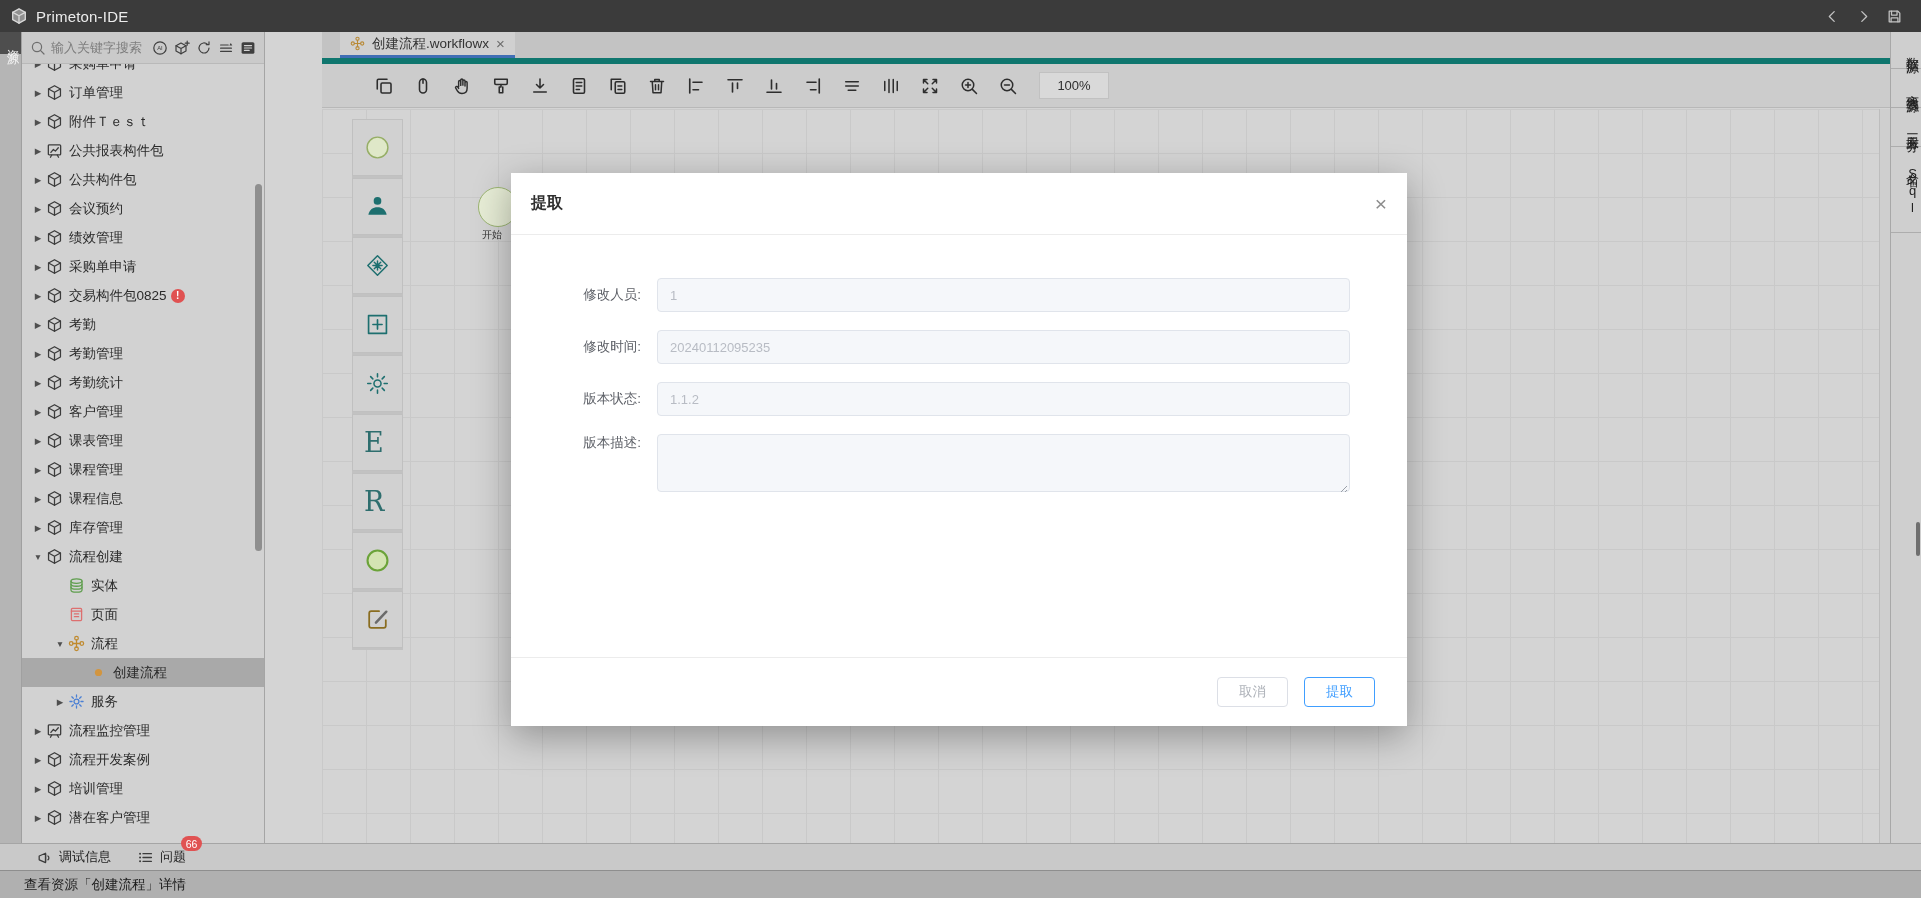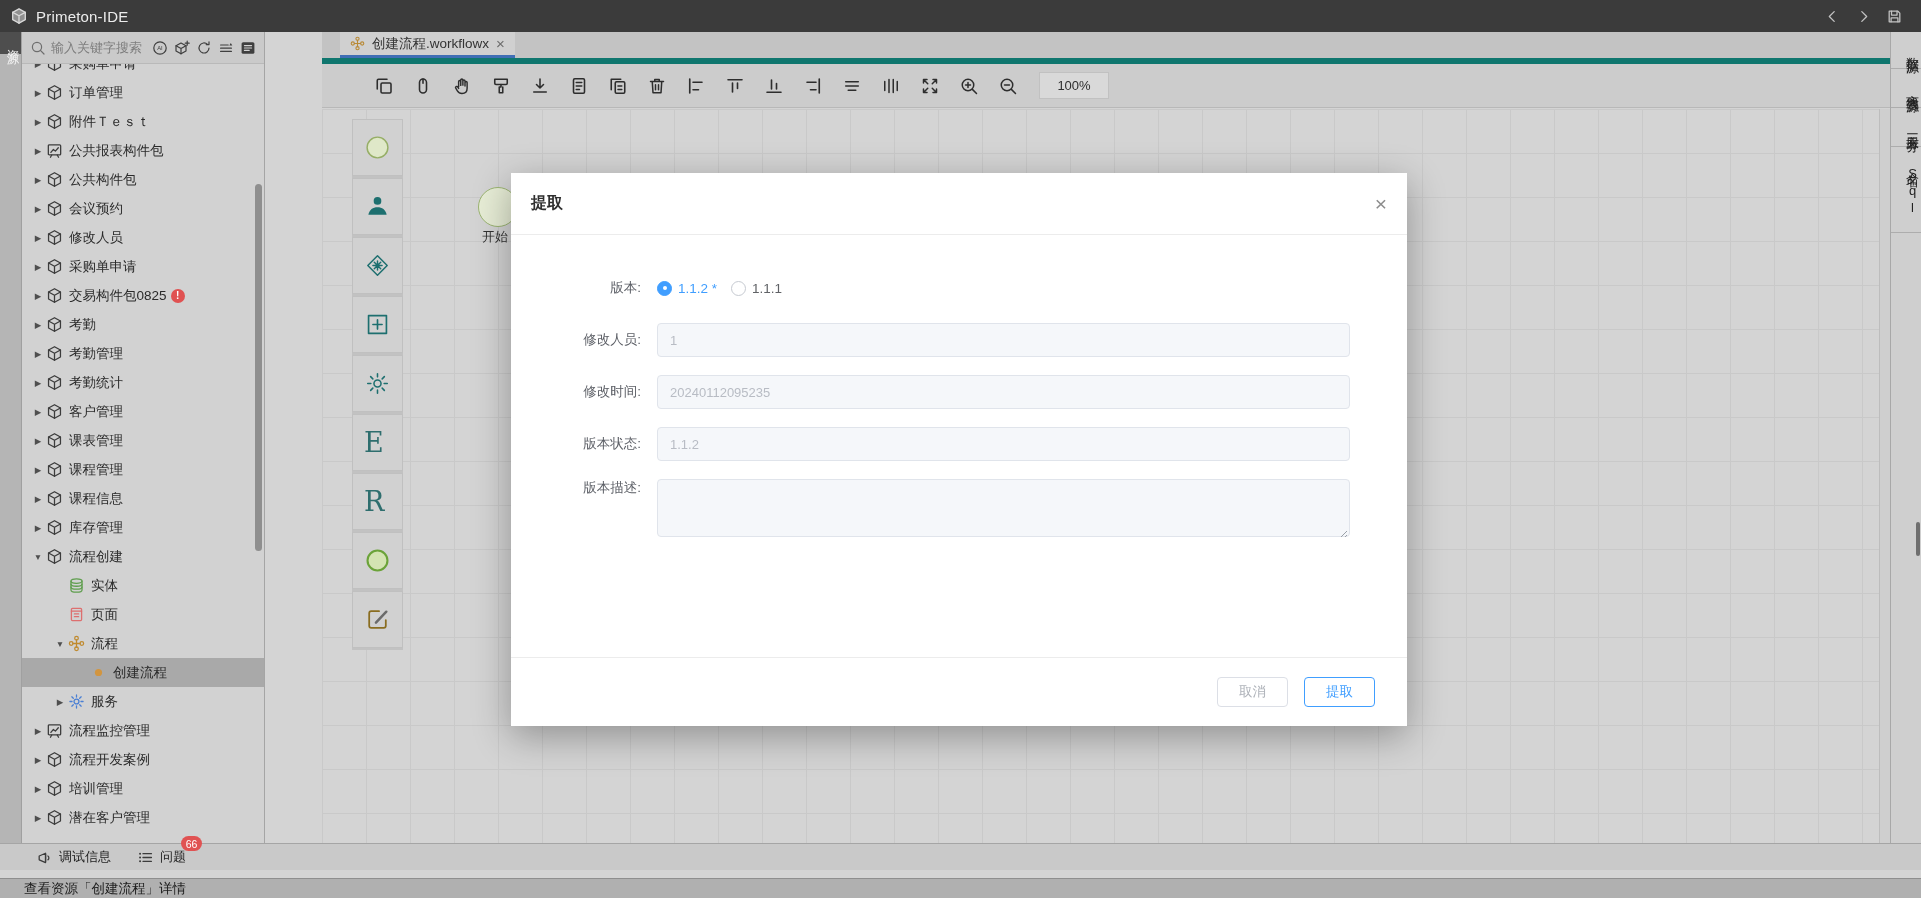--- a/index.html
+++ b/index.html
@@ -59,38 +59,38 @@
   .canvas{position:absolute;top:77px;left:0;right:0;bottom:0;background-color:#d4d4d4;
     background-image:linear-gradient(to right,#c9c9c9 1px,transparent 1px),linear-gradient(to bottom,#c9c9c9 1px,transparent 1px);
     background-size:44px 44px;}
   .palette{position:absolute;left:30px;top:10px;width:51px;background:#c2c2c2;padding:0;}
   .palette-cell{height:57px;margin-bottom:2px;background:#d1d1d1;border:1px solid #c0c0c0;
     display:flex;align-items:center;justify-content:center;color:var(--teal);}
   .palette-cell .ic{width:27px;height:27px;}
   .serif-letter{font-family:"DejaVu Serif",serif;font-size:27px;color:#2e6e6e;line-height:1;}
   .start-node{position:absolute;left:156px;top:78px;width:40px;height:40px;border-radius:50%;
     background:#e7edd6;border:1.5px solid #9cb573;}
-  .start-label{position:absolute;left:160px;top:119px;font-size:13px;color:#333;}
+  .start-label{position:absolute;left:160px;top:119px;font-size:10px;color:#333;}
   .canvas-vscroll{position:absolute;top:0;right:0;bottom:0;width:11px;background:#cfcfcf;border-left:1px solid #bdbdbd;}
 
   
   .right-rail{position:absolute;top:32px;right:0;bottom:55px;width:31px;background:#cfcfcf;border-left:1px solid #a8a8a8;}
   .rail-tab{writing-mode:vertical-rl;text-orientation:upright;width:100%;display:flex;justify-content:center;
     padding:15px 0;border-bottom:1px solid #adadad;font-size:13px;color:#222;letter-spacing:2px;}
   .outer-scroll-thumb{position:absolute;right:1px;top:490px;width:4px;height:34px;background:#6f6f6f;border-radius:2px;}
 
   
   .debug-bar{position:absolute;left:0;right:0;bottom:28px;height:27px;background:#c9c9c9;border-top:1px solid #a5a5a5;
     display:flex;align-items:center;padding-left:36px;font-size:13px;color:#222;}
   .debug-bar .ic{width:17px;height:17px;color:#3b3b3b;margin-right:6px;}
   .debug-item{display:flex;align-items:center;}
   .problems-item{margin-left:26px;position:relative;}
   .count-badge{position:absolute;right:-16px;top:-12px;min-width:21px;height:15px;padding:0 4px;border-radius:8px;
     background:var(--badge-red);color:#fff;font-size:10.5px;display:flex;align-items:center;justify-content:center;}
-  .status-bar{position:absolute;left:0;right:0;bottom:0;height:20px;background:#b0b0b0;border-top:1px solid #8e8e8e;
+  .status-bar{position:absolute;left:0;right:0;bottom:0;height:28px;background:#b0b0b0;border-top:1px solid #8e8e8e;
     display:flex;align-items:center;padding-left:24px;font-size:13.5px;color:#1c1c1c;}
 
   
   .modal-box{position:absolute;left:511px;top:173px;width:896px;height:553px;background:#fff;
     box-shadow:0 10px 36px rgba(0,0,0,.32);z-index:50;}
   .modal-header{height:62px;display:flex;align-items:center;padding:0 20px;border-bottom:1px solid #ececec;}
   .modal-title{font-size:16px;font-weight:bold;color:#2f2f2f;}
   .modal-close{margin-left:auto;font-size:21px;color:#8c8c8c;line-height:1;}
   .modal-body{padding-top:43px;}
   .form-row{display:flex;align-items:center;margin-bottom:18px;}
@@ -261,21 +261,21 @@
           <span>会议预约</span>
         </div>
         <div class="tree-row" style="padding-left: 8px;">
           <span class="tree-arrow">▶</span>
           <span class="ic tree-ic package">
             <svg viewBox="0 0 16 16" fill="none" stroke="currentColor" stroke-width="1.2" stroke-linecap="round" stroke-linejoin="round">
               <path d="M8 1.6 13.6 4.7v6.6L8 14.4 2.4 11.3V4.7Z"></path>
               <path d="M2.4 4.7 8 7.8l5.6-3.1M8 7.8v6.6"></path>
             </svg>
           </span>
-          <span>修改人员</span>
+          <span>绩效管理</span>
         </div>
         <div class="tree-row" style="padding-left: 8px;">
           <span class="tree-arrow">▶</span>
           <span class="ic tree-ic package">
             <svg viewBox="0 0 16 16" fill="none" stroke="currentColor" stroke-width="1.2" stroke-linecap="round" stroke-linejoin="round">
               <path d="M8 1.6 13.6 4.7v6.6L8 14.4 2.4 11.3V4.7Z"></path>
               <path d="M2.4 4.7 8 7.8l5.6-3.1M8 7.8v6.6"></path>
             </svg>
           </span>
           <span>采购单申请</span>
@@ -692,33 +692,20 @@
   <div class="status-bar">
     <span>查看资源「创建流程」详情</span>
   </div>
 
   <div class="modal-box">
     <div class="modal-header">
       <span class="modal-title">提取</span>
       <span class="modal-close">×</span>
     </div>
     <div class="modal-body">
-      <div class="form-row version-row">
-        <span class="form-label">版本:</span>
-        <span class="radio-group" id="version-options">
-            <span class="radio-opt checked">
-              <span class="radio checked"></span>
-              <span class="radio-text">1.1.2 *</span>
-            </span>
-            <span class="radio-opt">
-              <span class="radio"></span>
-              <span class="radio-text">1.1.1</span>
-            </span>
-          </span>
-      </div>
       <div class="form-row">
         <span class="form-label">修改人员:</span>
         <input class="form-input" readonly="" value="1" style="">
       </div>
       <div class="form-row">
         <span class="form-label">修改时间:</span>
         <input class="form-input" readonly="" value="20240112095235" style="">
       </div>
       <div class="form-row">
         <span class="form-label">版本状态:</span>

